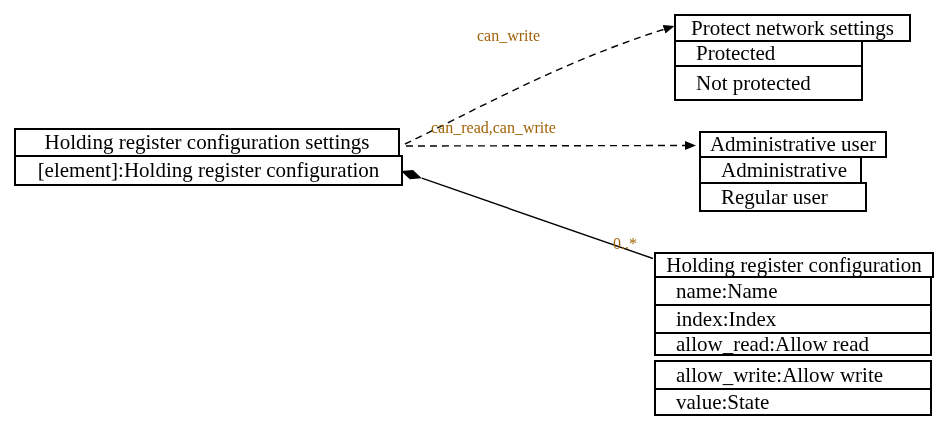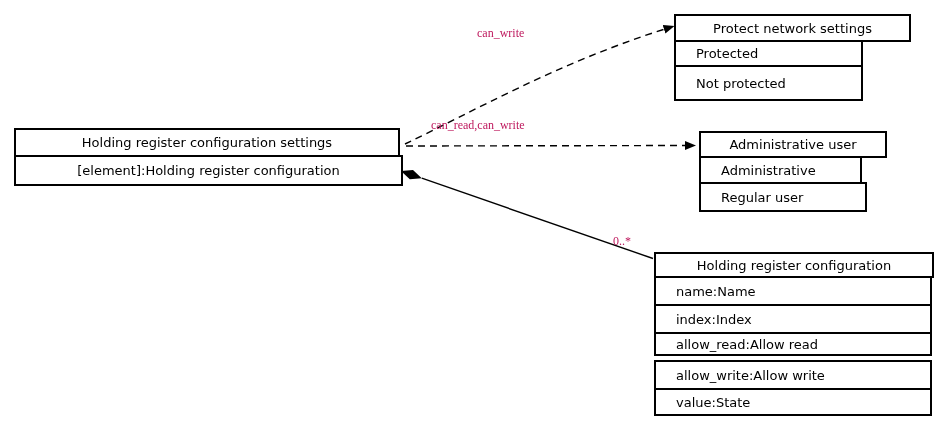--- a/index.html
+++ b/index.html
@@ -4,30 +4,30 @@
 <style>
   html,body{margin:0;padding:0;}
   body{
     width:952px;height:427px;position:relative;background:#ffffff;
     font-family:"DejaVu Sans","Liberation Sans",sans-serif;
     color:#000;overflow:hidden;
   }
   #edge-layer{position:absolute;left:0;top:0;width:952px;height:427px;z-index:1;}
   .node-row{
     position:absolute;box-sizing:border-box;border:2px solid #000;background:#ffffff;
-    display:flex;align-items:center;font-size:13px;line-height:1;
-    white-space:nowrap;overflow:hidden;z-index:2;
+    display:flex;align-items:center;font-size:21px;line-height:1;
+    white-space:nowrap;overflow:hidden;z-index:2;font-family:Liberation Serif, serif;
   }
   .hdr{justify-content:center;padding:0 3px;}
   .attr{justify-content:flex-start;padding-left:20px;}
   .ctr{justify-content:center;padding:0 2px;}
   .edge-label{
     position:absolute;z-index:3;
     font-family:"Liberation Serif","DejaVu Serif",serif;
-    font-size:12px;line-height:1.1;color:#be185d;white-space:nowrap;
+    font-size:16px;line-height:1.1;color:#a16207;white-space:nowrap;
   }
 </style>
 </head>
 <body>
 
 <svg id="edge-layer" viewBox="0 0 952 427">
   <defs>
     <marker id="arrow" markerWidth="12" markerHeight="10" refX="1" refY="4.5" orient="auto" markerUnits="userSpaceOnUse">
       <path d="M0,0 L11,4.5 L0,9 z" fill="#000"></path>
     </marker>

